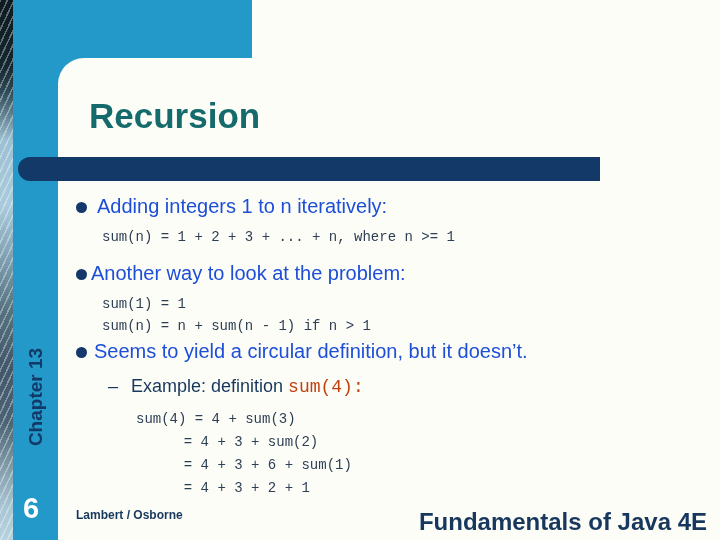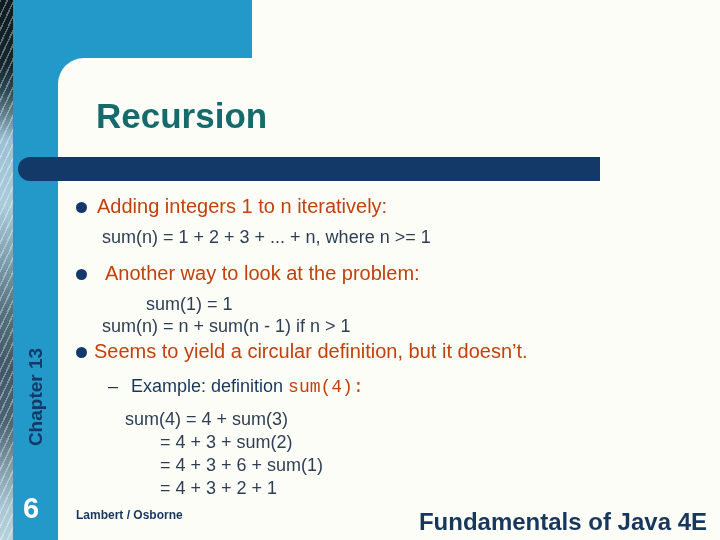--- a/index.html
+++ b/index.html
@@ -34,35 +34,35 @@
     background: #FDFDF8; border-top-left-radius: 26px; z-index: 3;
   }
 
   
   .title-bar {
     left: 18px; top: 157px; width: 582px; height: 24px;
     background: #123968; border-radius: 12px 0 0 12px; z-index: 4;
   }
 
   .slide-title {
-    left: 96px; top: 96px; z-index: 5;
+    left: 89px; top: 96px; z-index: 5;
     font-size: 35px; font-weight: bold; color: #156A6B;
     letter-spacing: 0px; white-space: nowrap;
   }
 
   .bullet-dot {
     width: 11px; height: 11px; border-radius: 50%;
     background: #14386B; z-index: 5;
   }
   .bullet-label {
-    z-index: 5; font-size: 20px; color: #c2410c; white-space: nowrap;
+    z-index: 5; font-size: 20px; color: #1d4ed8; white-space: nowrap;
   }
   .code {
-    z-index: 5; font-family: Liberation Sans, sans-serif;
-    font-size: 18px; color: #2E3F54; white-space: pre; line-height: 22px;
+    z-index: 5; font-family: Liberation Mono, monospace;
+    font-size: 14px; color: #2E3F54; white-space: pre; line-height: 22px;
   }
   .code-example { line-height: 23px; }
 
   .sub-dash { z-index: 5; font-size: 18px; color: #17375D; }
   .sub-label { z-index: 5; font-size: 18px; color: #17375D; white-space: nowrap; }
   .sub-label .mono {
     font-family: "Liberation Mono", "DejaVu Sans Mono", monospace;
     font-size: 18px; color: #c2410c;
   }
 
@@ -94,31 +94,31 @@
 <div class="abs panel"></div>
 <div class="abs title-bar"></div>
 
 <div class="abs slide-title">Recursion</div>
 
 <div class="abs bullet-dot" style="left:76px; top:202px;"></div>
 <div class="abs bullet-label" style="left:97px; top:195px;">Adding integers 1 to n iteratively:</div>
 <div class="abs code" style="left:102px; top:226px;">sum(n) = 1 + 2 + 3 + ... + n, where n &gt;= 1</div>
 
 <div class="abs bullet-dot" style="left:76px; top:269px;"></div>
-<div class="abs bullet-label" style="left:105px; top:262px;">Another way to look at the problem:</div>
-<div class="abs code" style="left:102px; top:293px;margin-left:44px;">sum(1) = 1</div>
+<div class="abs bullet-label" style="left:91px; top:262px;">Another way to look at the problem:</div>
+<div class="abs code" style="left:102px; top:293px;">sum(1) = 1</div>
 <div class="abs code" style="left:102px; top:315px;text-align:center;">sum(n) = n + sum(n - 1) if n &gt; 1</div>
 
 <div class="abs bullet-dot" style="left:76px; top:347px;"></div>
 <div class="abs bullet-label" style="left:94px; top:340px;">Seems to yield a circular definition, but it doesn’t.</div>
 
 <div class="abs sub-dash" style="left:108px; top:376px;">–</div>
 <div class="abs sub-label" style="left:131px; top:376px;"><span>Example: definition </span><span class="mono">sum(4):</span></div>
 
-<div class="abs code code-example" style="left:125px; top:408px;">sum(4) = 4 + sum(3)</div>
+<div class="abs code code-example" style="left:136px; top:408px;">sum(4) = 4 + sum(3)</div>
 <div class="abs code code-example" style="left:125px; top:431px;">       = 4 + 3 + sum(2)</div>
 <div class="abs code code-example" style="left:125px; top:454px;">       = 4 + 3 + 6 + sum(1)</div>
 <div class="abs code code-example" style="left:125px; top:477px;">       = 4 + 3 + 2 + 1</div>
 
 <div class="abs chapter-label">Chapter 13</div>
 <div class="abs page-number">6</div>
 
 <div class="abs footer-left">Lambert / Osborne</div>
 <div class="abs footer-right">Fundamentals of Java 4E</div>
 

